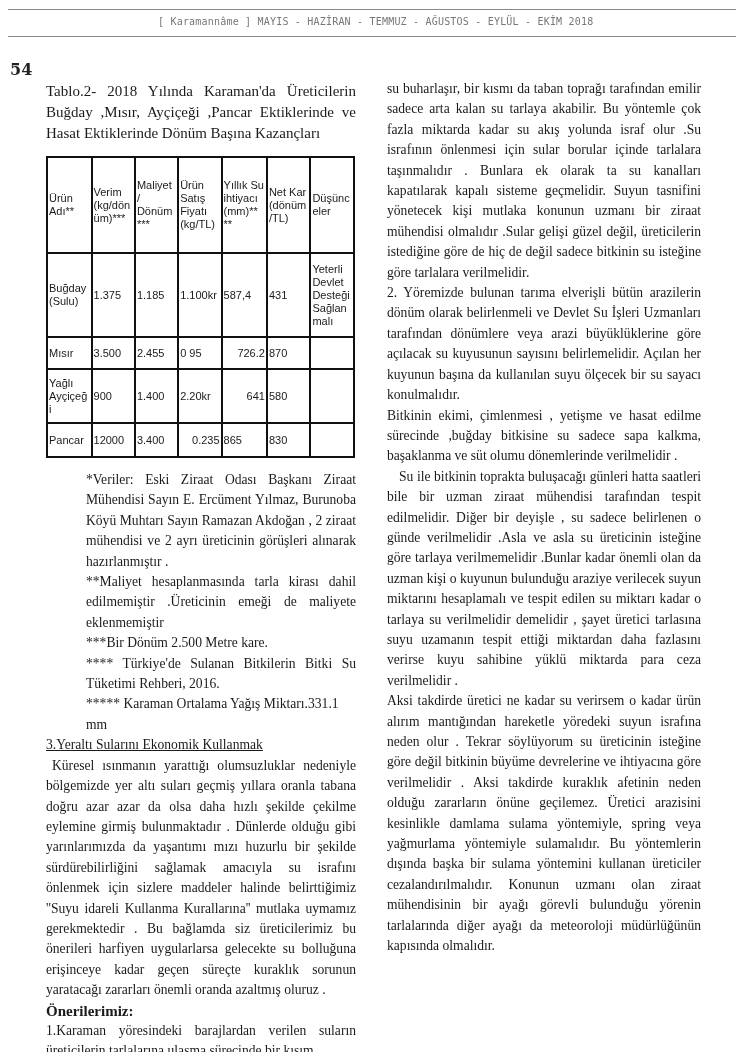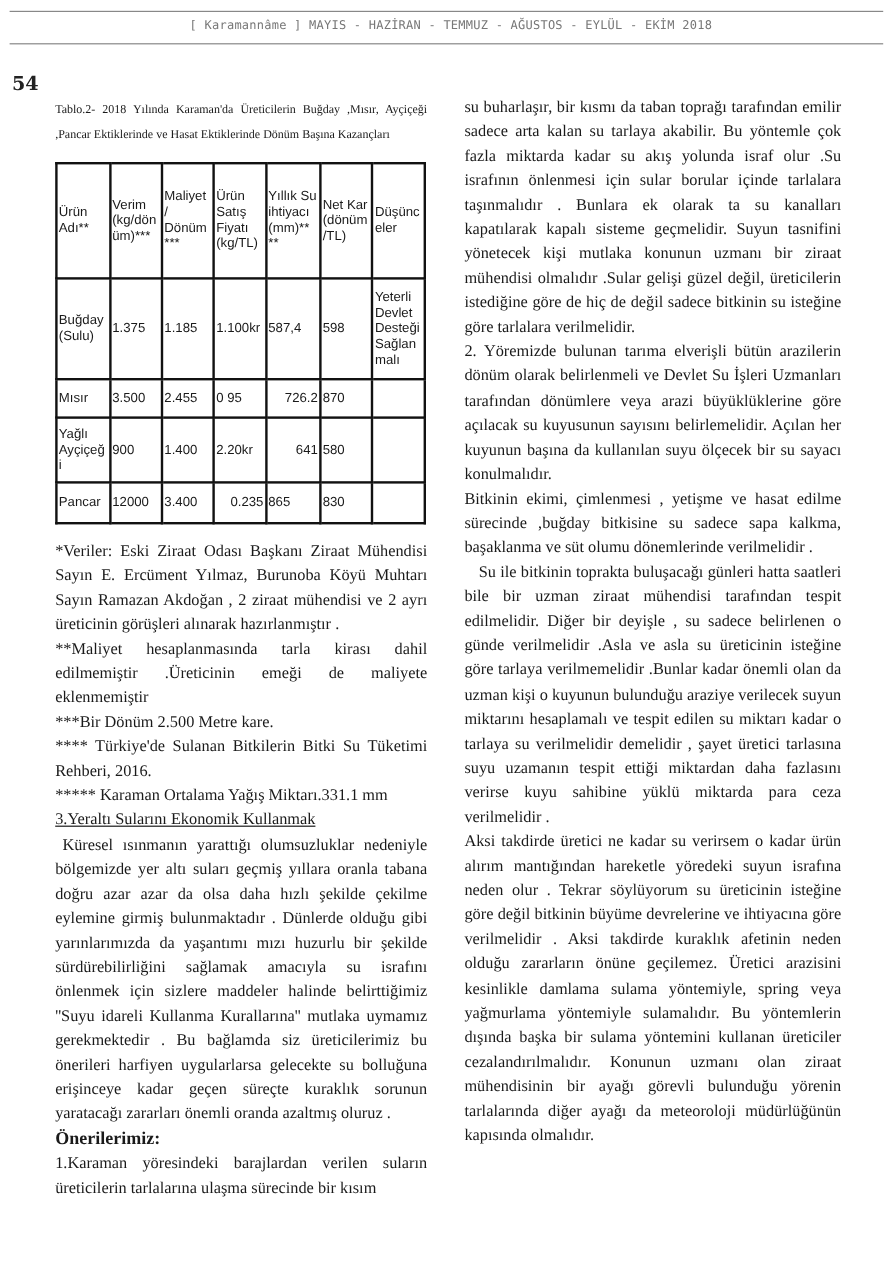--- a/index.html
+++ b/index.html
@@ -4,29 +4,29 @@
 <style>
   html, body { margin: 0; padding: 0; background: #ffffff; }
   body { width: 744px; height: 1052px; position: relative; overflow: hidden; color: #1a1a1a; }
   .header { position: absolute; left: 8px; top: 9px; width: 728px; height: 26px; border-top: 1px solid #888; border-bottom: 1px solid #888; }
   .page-num { position: absolute; left: 2px; top: 3px; font-family: "DejaVu Serif", serif; font-size: 16px; font-weight: bold; color: #222; margin-top: 47px; }
   .running-head { position: absolute; left: 150px; top: 6px; font-family: "DejaVu Sans Mono", monospace; font-size: 10px; color: #777; letter-spacing: 0.2px; white-space: nowrap; }
   .col { position: absolute; font-family: "Liberation Serif", serif; font-size: 13.6px; line-height: 20.4px; text-align: justify; }
   .col-left { left: 46px; top: 81px; width: 310px; }
   .col-right { left: 387px; top: 79px; width: 314px; }
   .col p { margin: 0; }
-  .caption { font-size: 10px; line-height: 21px; }
+  .caption { font-size: 15px; line-height: 21px; }
   table.data { border-collapse: collapse; margin: 12px 0 0 0; width: 309px; font-family: "Liberation Sans", sans-serif; font-size: 11px; line-height: 13px; text-align: left; }
   table.data td { border: 2px solid #111; padding: 1px 1px; vertical-align: middle; overflow: hidden; white-space: normal; }
   table.data tr.head td { height: 92px; }
   table.data tr.r-bugday td { height: 80px; }
   table.data tr.r-misir td { height: 28px; margin-top: 29px; }
   table.data tr.r-aycicek td { height: 50px; }
   table.data tr.r-pancar td { height: 30px; }
-  .notes { margin-top: 12px; }
+  .notes { margin-top: 12px; margin-left: 40px; }
   .section-title { margin-top: 20px; text-decoration: underline; }
   .bold { font-weight: bold; font-size: 15px; font-family: Liberation Serif, serif; }
   .indent { text-indent: 6px; }
   .indent2 { text-indent: 12px; }
   .left-al { text-align: left; }
 </style>
 </head>
 <body>
 
 <div class="header">
@@ -56,21 +56,21 @@
       <td>Yıllık Su ihtiyacı (mm)** **</td>
       <td>Net Kar (dönüm /TL)</td>
       <td>Düşünc eler</td>
     </tr>
     <tr class="r-bugday">
       <td>Buğday (Sulu)</td>
       <td>1.375</td>
       <td>1.185</td>
       <td>1.100kr</td>
       <td>587,4</td>
-      <td>598</td>
+      <td>431</td>
       <td>Yeterli Devlet Desteği Sağlan malı</td>
     </tr>
     <tr class="r-misir">
       <td>Mısır</td>
       <td>3.500</td>
       <td>2.455</td>
       <td>0 95</td>
       <td style="text-align:right">726.2</td>
       <td>870</td>
       <td></td>

